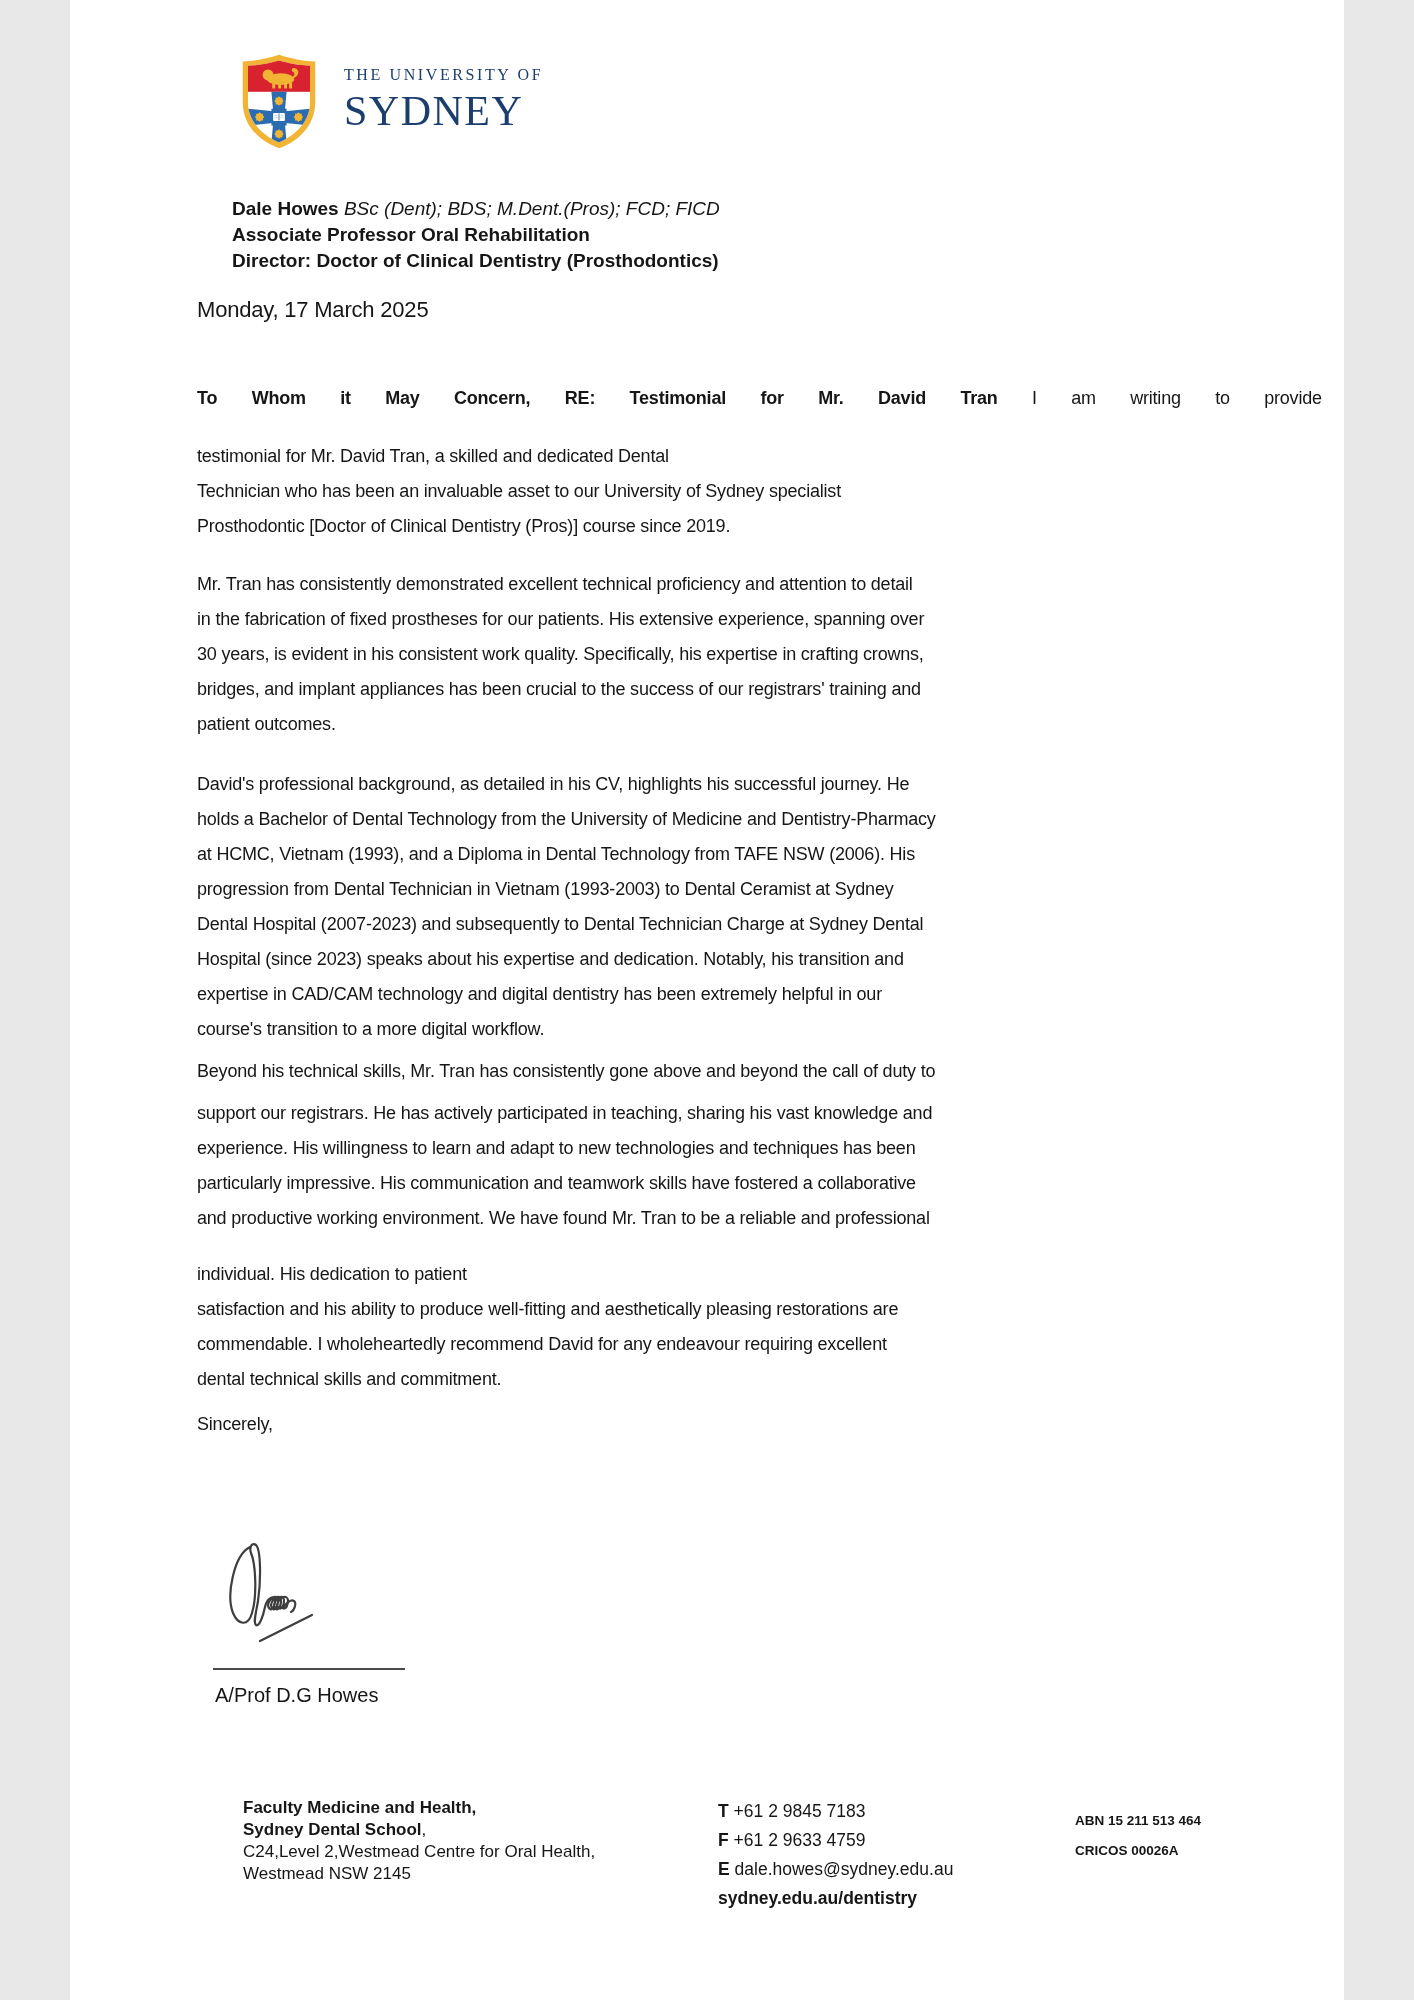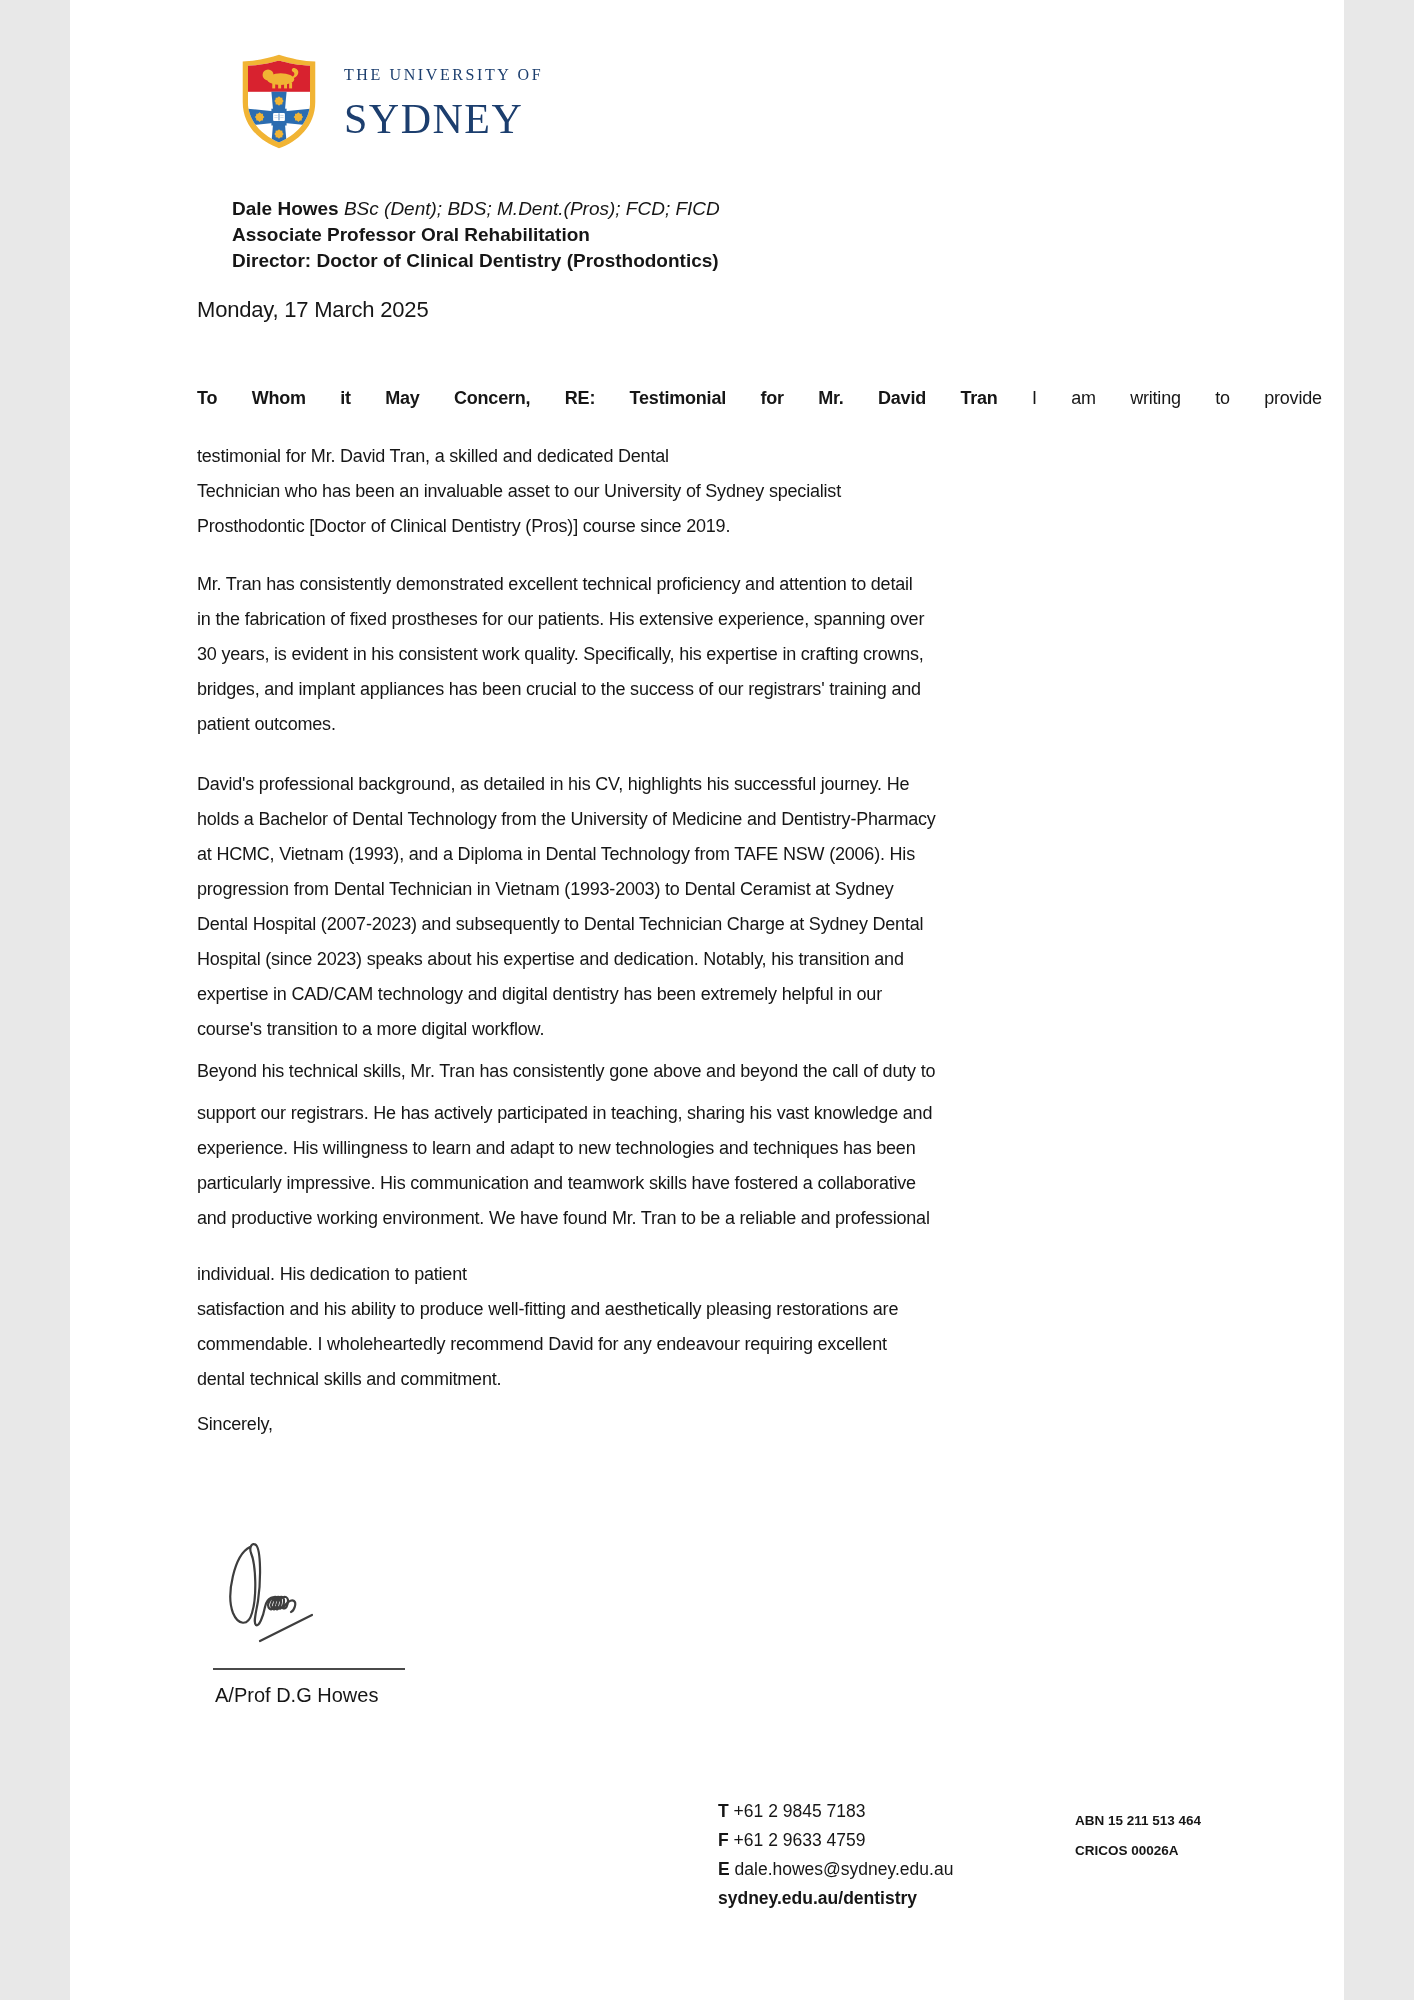--- a/index.html
+++ b/index.html
@@ -5,21 +5,21 @@
   html,body { margin:0; padding:0; background:#e8e8e8; }
   .page {
     position:relative; width:1274px; height:2000px; margin:0 auto;
     background:#ffffff; overflow:hidden;
     font-family:"Liberation Sans", sans-serif; color:var(--ink, #161616);
   }
   
   .logo { position:absolute; left:162px; top:53px; display:flex; gap:18px; }
   .wordmark { font-family:"Liberation Serif", serif; color:var(--navy,#1C3E6E); }
   .wordmark .wm1 { font-size:16px; letter-spacing:2.6px; margin-top:13px; }
-  .wordmark .wm2 { font-size:42px; letter-spacing:1.5px; margin-top:11px; }
+  .wordmark .wm2 { font-size:42px; letter-spacing:1.5px; margin-top:3px; }
   
   .letterhead { position:absolute; left:162px; top:196px; font-size:19px; line-height:26px; font-weight:bold; }
   .letterhead .creds { font-weight:normal; font-style:italic; }
   
   .dateline { position:absolute; left:127px; top:297px; font-size:22px; letter-spacing:-0.2px;text-align:right; }
   .para {
     position:absolute; left:127px; width:1169px;
     font-size:18px; line-height:35px; letter-spacing:-0.2px;
     white-space:pre-line;
   }
@@ -162,20 +162,26 @@
     <g fill="none" stroke="#3e3e3e" stroke-width="2.2" stroke-linecap="round">
       <path d="M30 14 C14 22 6 62 13 80 C18 92 28 94 32 80 C37 64 36 32 31 20 C29 14 32 9 36 12 C41 17 41 48 38 68 C36 80 33 90 36 92 C39 94 43 84 45 74"></path>
       <path d="M45 74 C47 64 56 61 55 69 C54 77 49 79 48 72 C50 63 59 61 58 69 C57 77 52 79 51 72 C53 63 62 61 61 69 C60 77 55 79 54 72 C56 63 65 61 64 69 C63 76 58 78 57 72 C59 64 67 61 68 67 C68 72 66 77 63 75"></path>
       <path d="M63 75 C66 70 71 66 74 68 C77 70 74 78 71 79"></path>
       <path d="M40 108 L92 82"></path>
     </g>
   </svg>
   <div class="sig-rule"></div>
   <div class="sig-name">A/Prof D.G Howes</div>
 
+  <div class="f-left">
+    <div class="b">Faculty Medicine and Health,</div>
+    <div><span class="b">Sydney Dental School</span><span>,</span></div>
+    <div>C24,Level 2,Westmead Centre for Oral Health,</div>
+    <div>Westmead NSW 2145</div>
+  </div>
 
   <div class="f-mid">
     <div>
       <span class="b">T</span>
       <span>+61 2 9845 7183</span>
     </div>
     <div>
       <span class="b">F</span>
       <span>+61 2 9633 4759</span>
     </div>

